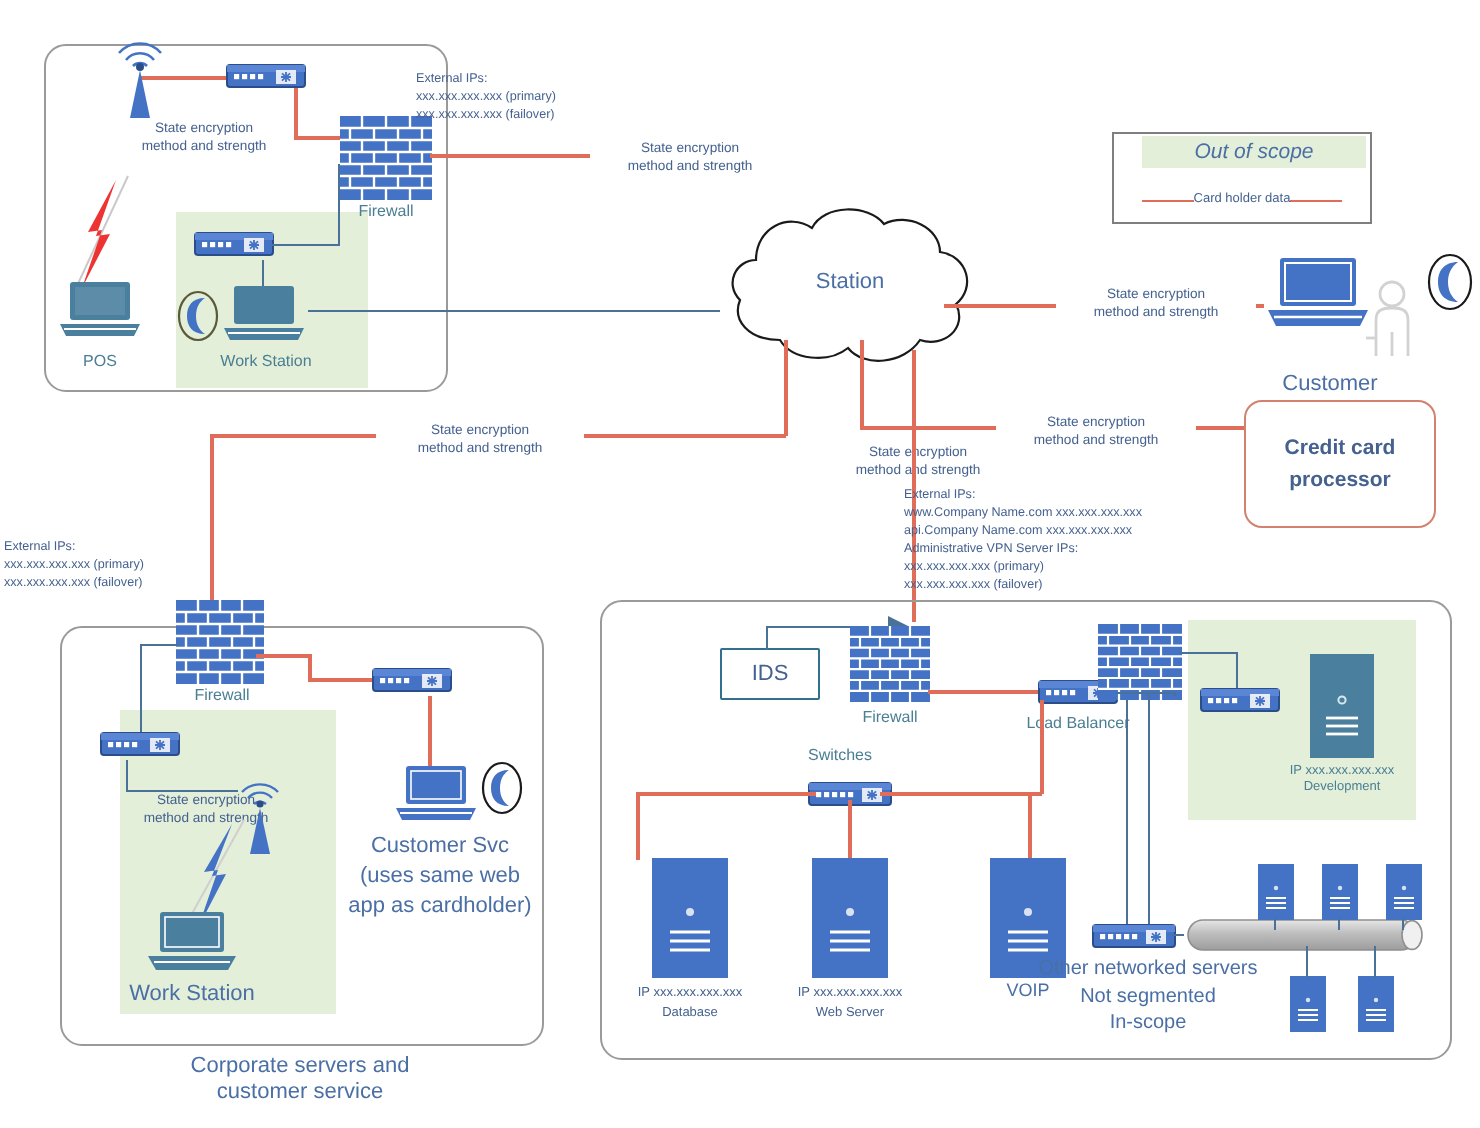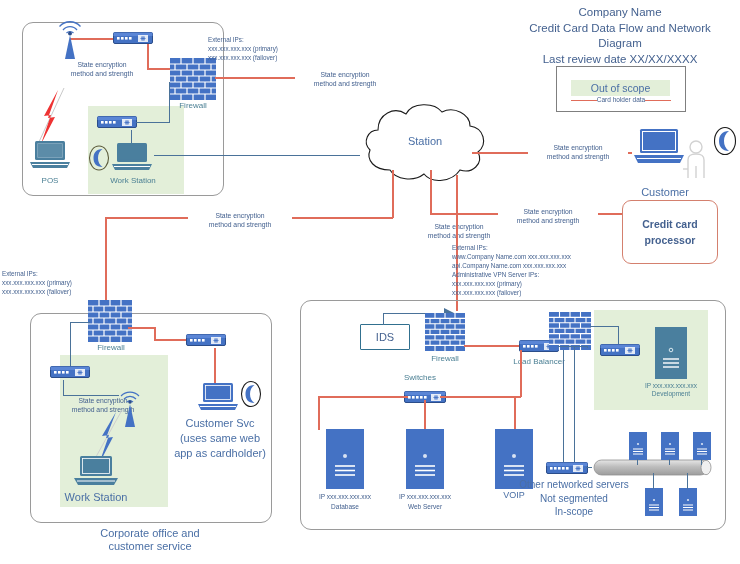--- a/index.html
+++ b/index.html
@@ -53,27 +53,23 @@
   .lnkb.h{height:1.1px;}
   .lnkb.v{width:1.1px;}
   svg{display:block;overflow:visible;}
   .node{position:absolute;}
 </style>
 </head>
 <body>
 
 <div id="stage">
 
-  <div class="t title" style="left:520px;top:5px;width:200px;">Company Name
-Credit Card Data Flow and Network
-Diagram
-Last review date XX/XX/XXXX</div>
 
   <div class="legend" style="left:556px;top:66px;width:128px;height:44px;">
-    <div class="legend-scope" style="left:14px;top:13px;width:99px;height:16px;">Out of scope</div>
+    <div class="legend-scope" style="left:14px;top:1px;width:112px;height:16px;font-style:italic;">Out of scope</div>
     <div style="position:absolute;left:0;top:28px;width:100%;height:10px;">
       <div style="position:absolute;left:14px;top:4.5px;width:26px;height:1.6px;background:#e06c5a;"></div>
       <div style="position:absolute;left:88px;top:4.5px;width:26px;height:1.6px;background:#e06c5a;"></div>
       <div class="legend-chd" style="top:1px;">Card holder data</div>
     </div>
   </div>
 
   <div class="zone" style="left:22px;top:22px;width:200px;height:172px;"></div>
   <div class="greenbox" style="left:88px;top:106px;width:96px;height:88px;"></div>
 
@@ -417,21 +413,21 @@
   <div class="node" style="left:72px;top:455px;">
     <svg width="48" height="32" viewBox="0 0 48 32">
       <rect x="8" y="1" width="32" height="20" rx="1.5" fill="#4a7f9e"></rect>
       <rect x="10.5" y="3.5" width="27" height="15" fill="#4a7f9e" stroke="#ffffff" stroke-width="0.8"></rect>
       <path d="M2 23 L46 23 L42 30 L6 30 Z" fill="#4a7f9e"></path>
       <path d="M5 26 L43 26" stroke="#ffffff" stroke-width="1"></path>
     </svg>
   </div>
   <div class="t nodelabel2" style="left:58px;top:490px;width:76px;">Work Station</div>
 
-  <div class="t zone-label" style="left:30px;top:527px;width:240px;">Corporate office and
+  <div class="t zone-label" style="left:30px;top:527px;width:240px;">Corporate servers and
 customer service</div>
 
   <div class="zone" style="left:300px;top:300px;width:424px;height:228px;"></div>
   <div class="greenbox" style="left:594px;top:310px;width:114px;height:100px;"></div>
 
   <div class="idsbox" style="left:360px;top:324px;width:48px;height:24px;line-height:24px;">IDS</div>
 
   <div class="lnkb v" style="left:383px;top:313px;height:12px;"></div>
   <div class="lnkb h" style="left:383px;top:313px;width:66px;"></div>
   <div class="node" style="left:444px;top:308px;">

